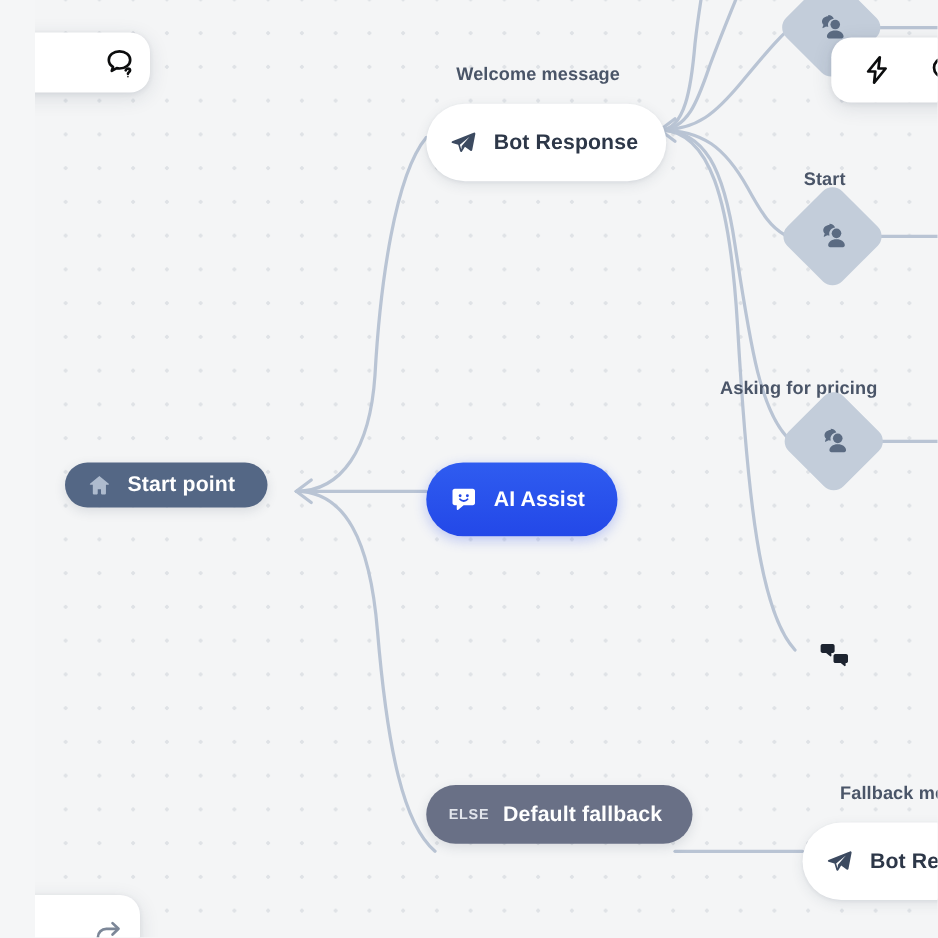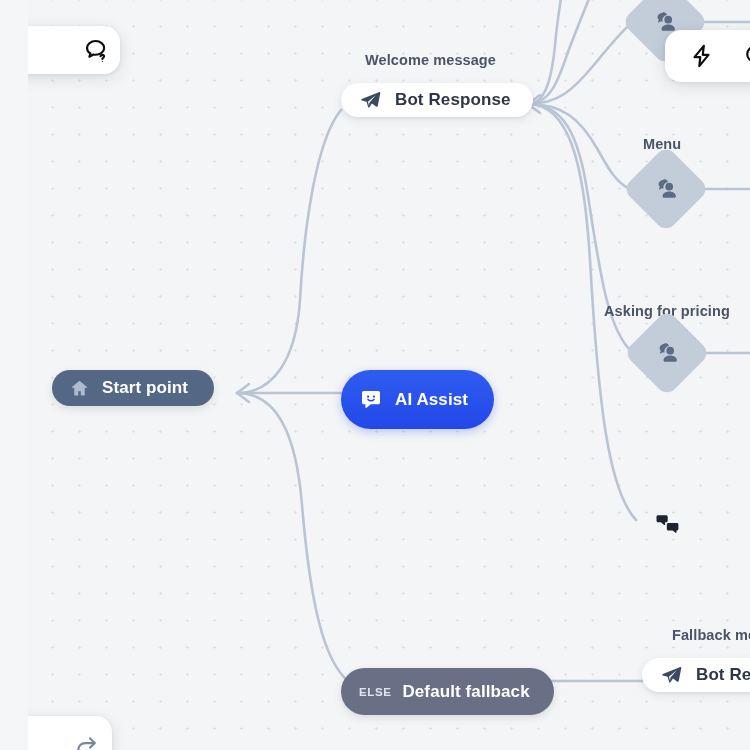--- a/index.html
+++ b/index.html
@@ -58,21 +58,21 @@
     align-items: center;
     justify-content: center;
     flex: none;
   }
 
   
   .pill-white {
     background: #ffffff;
     box-shadow: 0 3px 10px rgba(40,55,80,0.10), 0 1px 3px rgba(40,55,80,0.07);
     padding: 0 22px 0 18px;
-    height: 34px;
+    height: 62px;
     gap: 13px;
   }
   .pill-white .pill-text { color: #2d3748; }
 
   
   .pill-slate {
     background: #546785;
     padding: 0 26px 0 17px;
     height: 36px;
     gap: 12px;
@@ -170,23 +170,23 @@
     </g>
 
     <g fill="none" stroke="#b9c4d4" stroke-width="2.6" stroke-linecap="round" stroke-linejoin="round">
       <polyline points="221,384 209,393 221,402"></polyline>
       <polyline points="512,95 500,104 512,113"></polyline>
     </g>
   </svg>
 
   <div class="node-label" style="left:337px; top:52px;">Welcome message</div>
 
-  <div class="node-label" style="left:615px; top:136px;">Menu</div>
-
-  <div class="node-label" style="left:576px; top:303px;">Asking for pricing</div>
+  <div class="node-label" style="left:615px; top:136px;">Start</div>
+
+  <div class="node-label" style="left:548px; top:303px;">Asking for pricing</div>
 
   <div class="node-label" style="left:644px; top:627px;">Fallback message</div>
 
   <div class="pill pill-slate" style="left:24px; top:370px;">
     <span class="ic">
       <svg width="21" height="21" viewBox="0 0 24 24" fill="#aebbce">
         <path d="M12 3.2 3.4 10.3c-.3.3-.1.8.3.8H6v8.2c0 .4.3.7.7.7h3.1c.4 0 .7-.3.7-.7v-4.1h3v4.1c0 .4.3.7.7.7h3.1c.4 0 .7-.3.7-.7v-8.2h2.3c.4 0 .6-.5.3-.8L12 3.2z"></path>
       </svg>
     </span>
     <span class="pill-text">Start point</span>
@@ -206,21 +206,21 @@
       <svg width="24" height="24" viewBox="0 0 24 24">
         <path d="M4.8 3h14.4c1 0 1.8.8 1.8 1.8v9.6c0 1-.8 1.8-1.8 1.8h-7.3l-4.3 3.6c-.5.4-1.2 0-1.2-.6v-3H4.8c-1 0-1.8-.8-1.8-1.8V4.8C3 3.8 3.8 3 4.8 3z" fill="#ffffff"></path>
         <circle cx="9.1" cy="8.6" r="1.15" fill="#2348e8"></circle>
         <circle cx="14.9" cy="8.6" r="1.15" fill="#2348e8"></circle>
         <path d="M9 11.4c.8.9 1.9 1.35 3 1.35s2.2-.45 3-1.35" stroke="#2348e8" stroke-width="1.5" fill="none" stroke-linecap="round"></path>
       </svg>
     </span>
     <span class="pill-text">AI Assist</span>
   </div>
 
-  <div class="pill pill-gray" style="left:313px; top:668px;justify-content:space-between;">
+  <div class="pill pill-gray" style="left:313px; top:628px;justify-content:space-between;">
     <span class="else-badge">ELSE</span>
     <span class="pill-text">Default fallback</span>
   </div>
 
   <div class="pill pill-white" style="left:614px; top:658px;">
     <span class="ic">
       <svg width="23" height="23" viewBox="0 0 24 24" fill="#3c4a60">
         <path d="M21.3 3.1 2.9 10.4c-.7.3-.7 1.3.1 1.5l4.9 1.5 1.6 5.3c.2.8 1.2.9 1.6.2l2.4-3.9 4.6 3.4c.6.4 1.4.1 1.5-.6l2.6-13.5c.1-.8-.7-1.4-1.4-1.1zM9.3 13.4l8.1-6.8-6.6 7.8-.3 3-1.2-4z"></path>
       </svg>
     </span>

